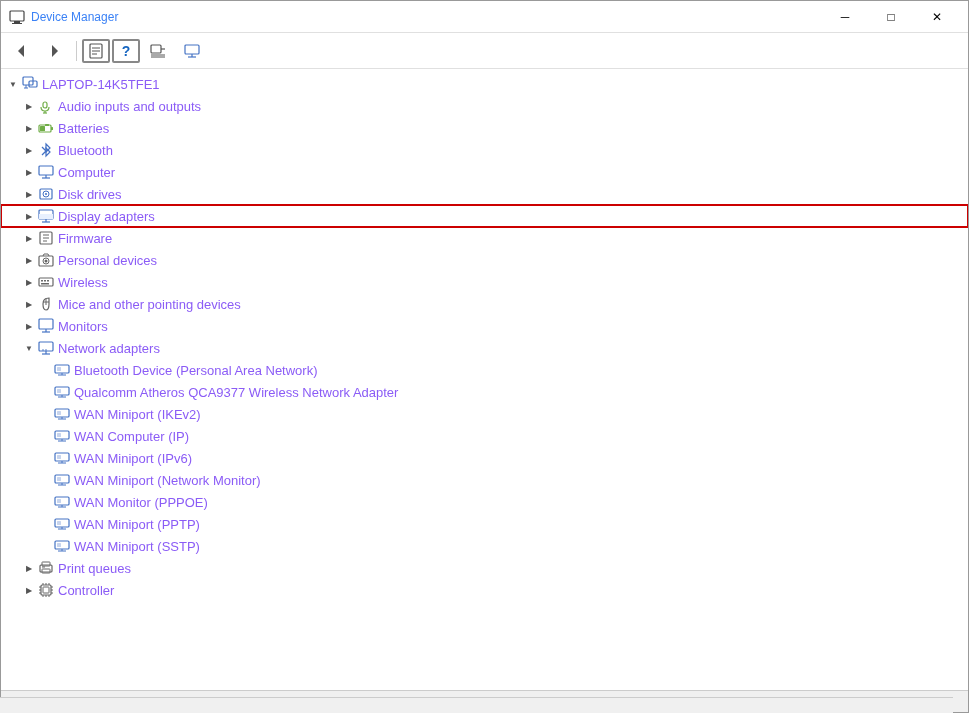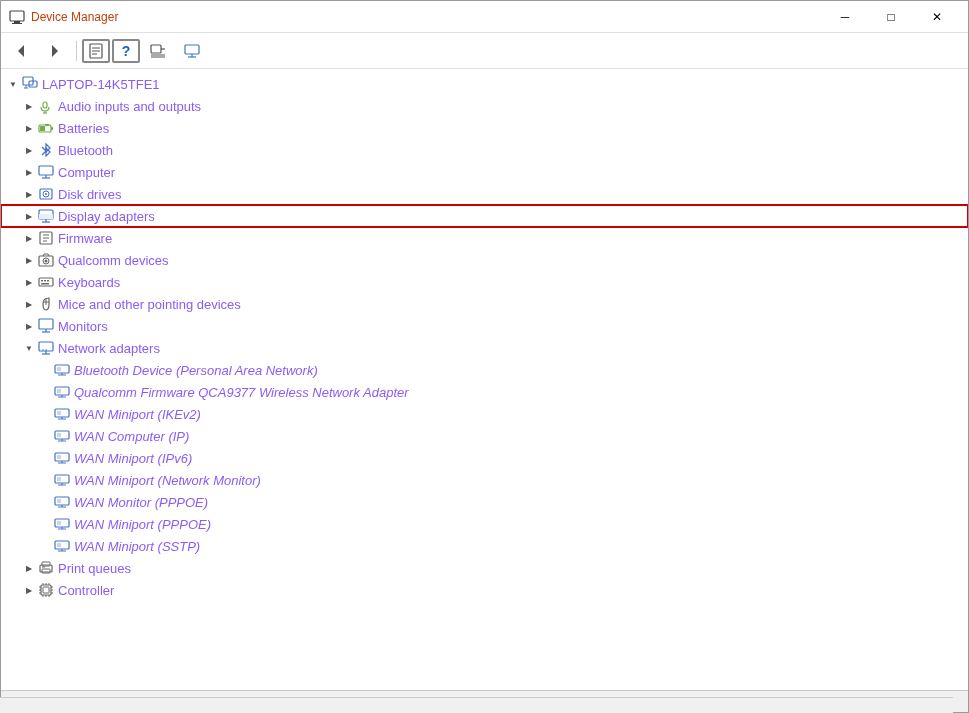--- a/index.html
+++ b/index.html
@@ -35,21 +35,21 @@
       width: 16px;
       height: 16px;
       margin-right: 6px;
       display: flex;
       align-items: center;
       justify-content: center;
     }
 
     .title-bar-title {
       font-size: 12px;
-      color: #c2410c;
+      color: #3b82f6;
       flex: 1;
     }
 
     .title-bar-controls {
       display: flex;
       gap: 0;
     }
 
     .title-bar-btn {
       width: 46px;
@@ -182,21 +182,21 @@
     }
 
     .item-label {
       font-size: 13px;
       color: #8b5cf6;
     }
 
     
     .indent-0 { padding-left: 4px; }
     .indent-1 { padding-left: 20px; }
-    .indent-2 { padding-left: 36px; font-style: italic; }
+    .indent-2 { padding-left: 36px; }
 
     .status-bar {
       height: 22px;
       background: #f0f0f0;
       border-top: 1px solid #ccc;
       display: flex;
       align-items: center;
       padding: 0 8px;
     }
   </style>
@@ -368,35 +368,35 @@
       <div class="tree-item indent-1">
         <div class="expand-btn">▶</div>
         <div class="item-icon">
           <svg width="16" height="16" viewBox="0 0 16 16">
             <rect x="1" y="4" width="14" height="10" rx="1" fill="none" stroke="#666" stroke-width="1.2"></rect>
             <path d="M5 4 L6 2 L10 2 L11 4" fill="none" stroke="#666" stroke-width="1"></path>
             <circle cx="8" cy="9" r="3" fill="none" stroke="#666" stroke-width="1"></circle>
             <circle cx="8" cy="9" r="1.5" fill="#666"></circle>
           </svg>
         </div>
-        <span class="item-label">Qualcomm devices</span>
+        <span class="item-label">Personal devices</span>
       </div>
 
       <div class="tree-item indent-1">
         <div class="expand-btn">▶</div>
         <div class="item-icon">
           <svg width="16" height="16" viewBox="0 0 16 16">
             <rect x="1" y="4" width="14" height="8" rx="1" fill="none" stroke="#666" stroke-width="1.2"></rect>
             <rect x="3" y="6" width="2" height="1.5" rx="0.3" fill="#666"></rect>
             <rect x="6" y="6" width="2" height="1.5" rx="0.3" fill="#666"></rect>
             <rect x="9" y="6" width="2" height="1.5" rx="0.3" fill="#666"></rect>
             <rect x="3" y="9" width="8" height="1.5" rx="0.3" fill="#666"></rect>
           </svg>
         </div>
-        <span class="item-label">Keyboards</span>
+        <span class="item-label">Wireless</span>
       </div>
 
       <div class="tree-item indent-1">
         <div class="expand-btn">▶</div>
         <div class="item-icon">
           <svg width="16" height="16" viewBox="0 0 16 16">
             <path d="M5 8 Q5 2 11 2 Q11 8 11 8 Q11 14 8 14 Q5 14 5 8 Z" fill="none" stroke="#666" stroke-width="1.2"></path>
             <line x1="8" y1="2" x2="8" y2="9" stroke="#666" stroke-width="1"></line>
             <line x1="5" y1="6" x2="11" y2="6" stroke="#666" stroke-width="1"></line>
           </svg>
@@ -446,21 +446,21 @@
       <div class="tree-item indent-2">
         <div class="expand-btn spacer">▶</div>
         <div class="item-icon">
           <svg width="16" height="16" viewBox="0 0 16 16">
             <rect x="1" y="3" width="14" height="8" rx="1" fill="none" stroke="#4472c4" stroke-width="1.2"></rect>
             <rect x="3" y="5" width="4" height="4" rx="0.5" fill="#4472c4" opacity="0.3"></rect>
             <line x1="8" y1="11" x2="8" y2="13" stroke="#4472c4" stroke-width="1"></line>
             <line x1="4" y1="13" x2="12" y2="13" stroke="#4472c4" stroke-width="1"></line>
           </svg>
         </div>
-        <span class="item-label">Qualcomm Firmware QCA9377 Wireless Network Adapter</span>
+        <span class="item-label">Qualcomm Atheros QCA9377 Wireless Network Adapter</span>
       </div>
 
 
       <div class="tree-item indent-2">
         <div class="expand-btn spacer">▶</div>
         <div class="item-icon">
           <svg width="16" height="16" viewBox="0 0 16 16">
             <rect x="1" y="3" width="14" height="8" rx="1" fill="none" stroke="#4472c4" stroke-width="1.2"></rect>
             <rect x="3" y="5" width="4" height="4" rx="0.5" fill="#4472c4" opacity="0.3"></rect>
             <line x1="8" y1="11" x2="8" y2="13" stroke="#4472c4" stroke-width="1"></line>
@@ -526,21 +526,21 @@
       <div class="tree-item indent-2">
         <div class="expand-btn spacer">▶</div>
         <div class="item-icon">
           <svg width="16" height="16" viewBox="0 0 16 16">
             <rect x="1" y="3" width="14" height="8" rx="1" fill="none" stroke="#4472c4" stroke-width="1.2"></rect>
             <rect x="3" y="5" width="4" height="4" rx="0.5" fill="#4472c4" opacity="0.3"></rect>
             <line x1="8" y1="11" x2="8" y2="13" stroke="#4472c4" stroke-width="1"></line>
             <line x1="4" y1="13" x2="12" y2="13" stroke="#4472c4" stroke-width="1"></line>
           </svg>
         </div>
-        <span class="item-label">WAN Miniport (PPPOE)</span>
+        <span class="item-label">WAN Miniport (PPTP)</span>
       </div>
 
       <div class="tree-item indent-2">
         <div class="expand-btn spacer">▶</div>
         <div class="item-icon">
           <svg width="16" height="16" viewBox="0 0 16 16">
             <rect x="1" y="3" width="14" height="8" rx="1" fill="none" stroke="#4472c4" stroke-width="1.2"></rect>
             <rect x="3" y="5" width="4" height="4" rx="0.5" fill="#4472c4" opacity="0.3"></rect>
             <line x1="8" y1="11" x2="8" y2="13" stroke="#4472c4" stroke-width="1"></line>
             <line x1="4" y1="13" x2="12" y2="13" stroke="#4472c4" stroke-width="1"></line>

